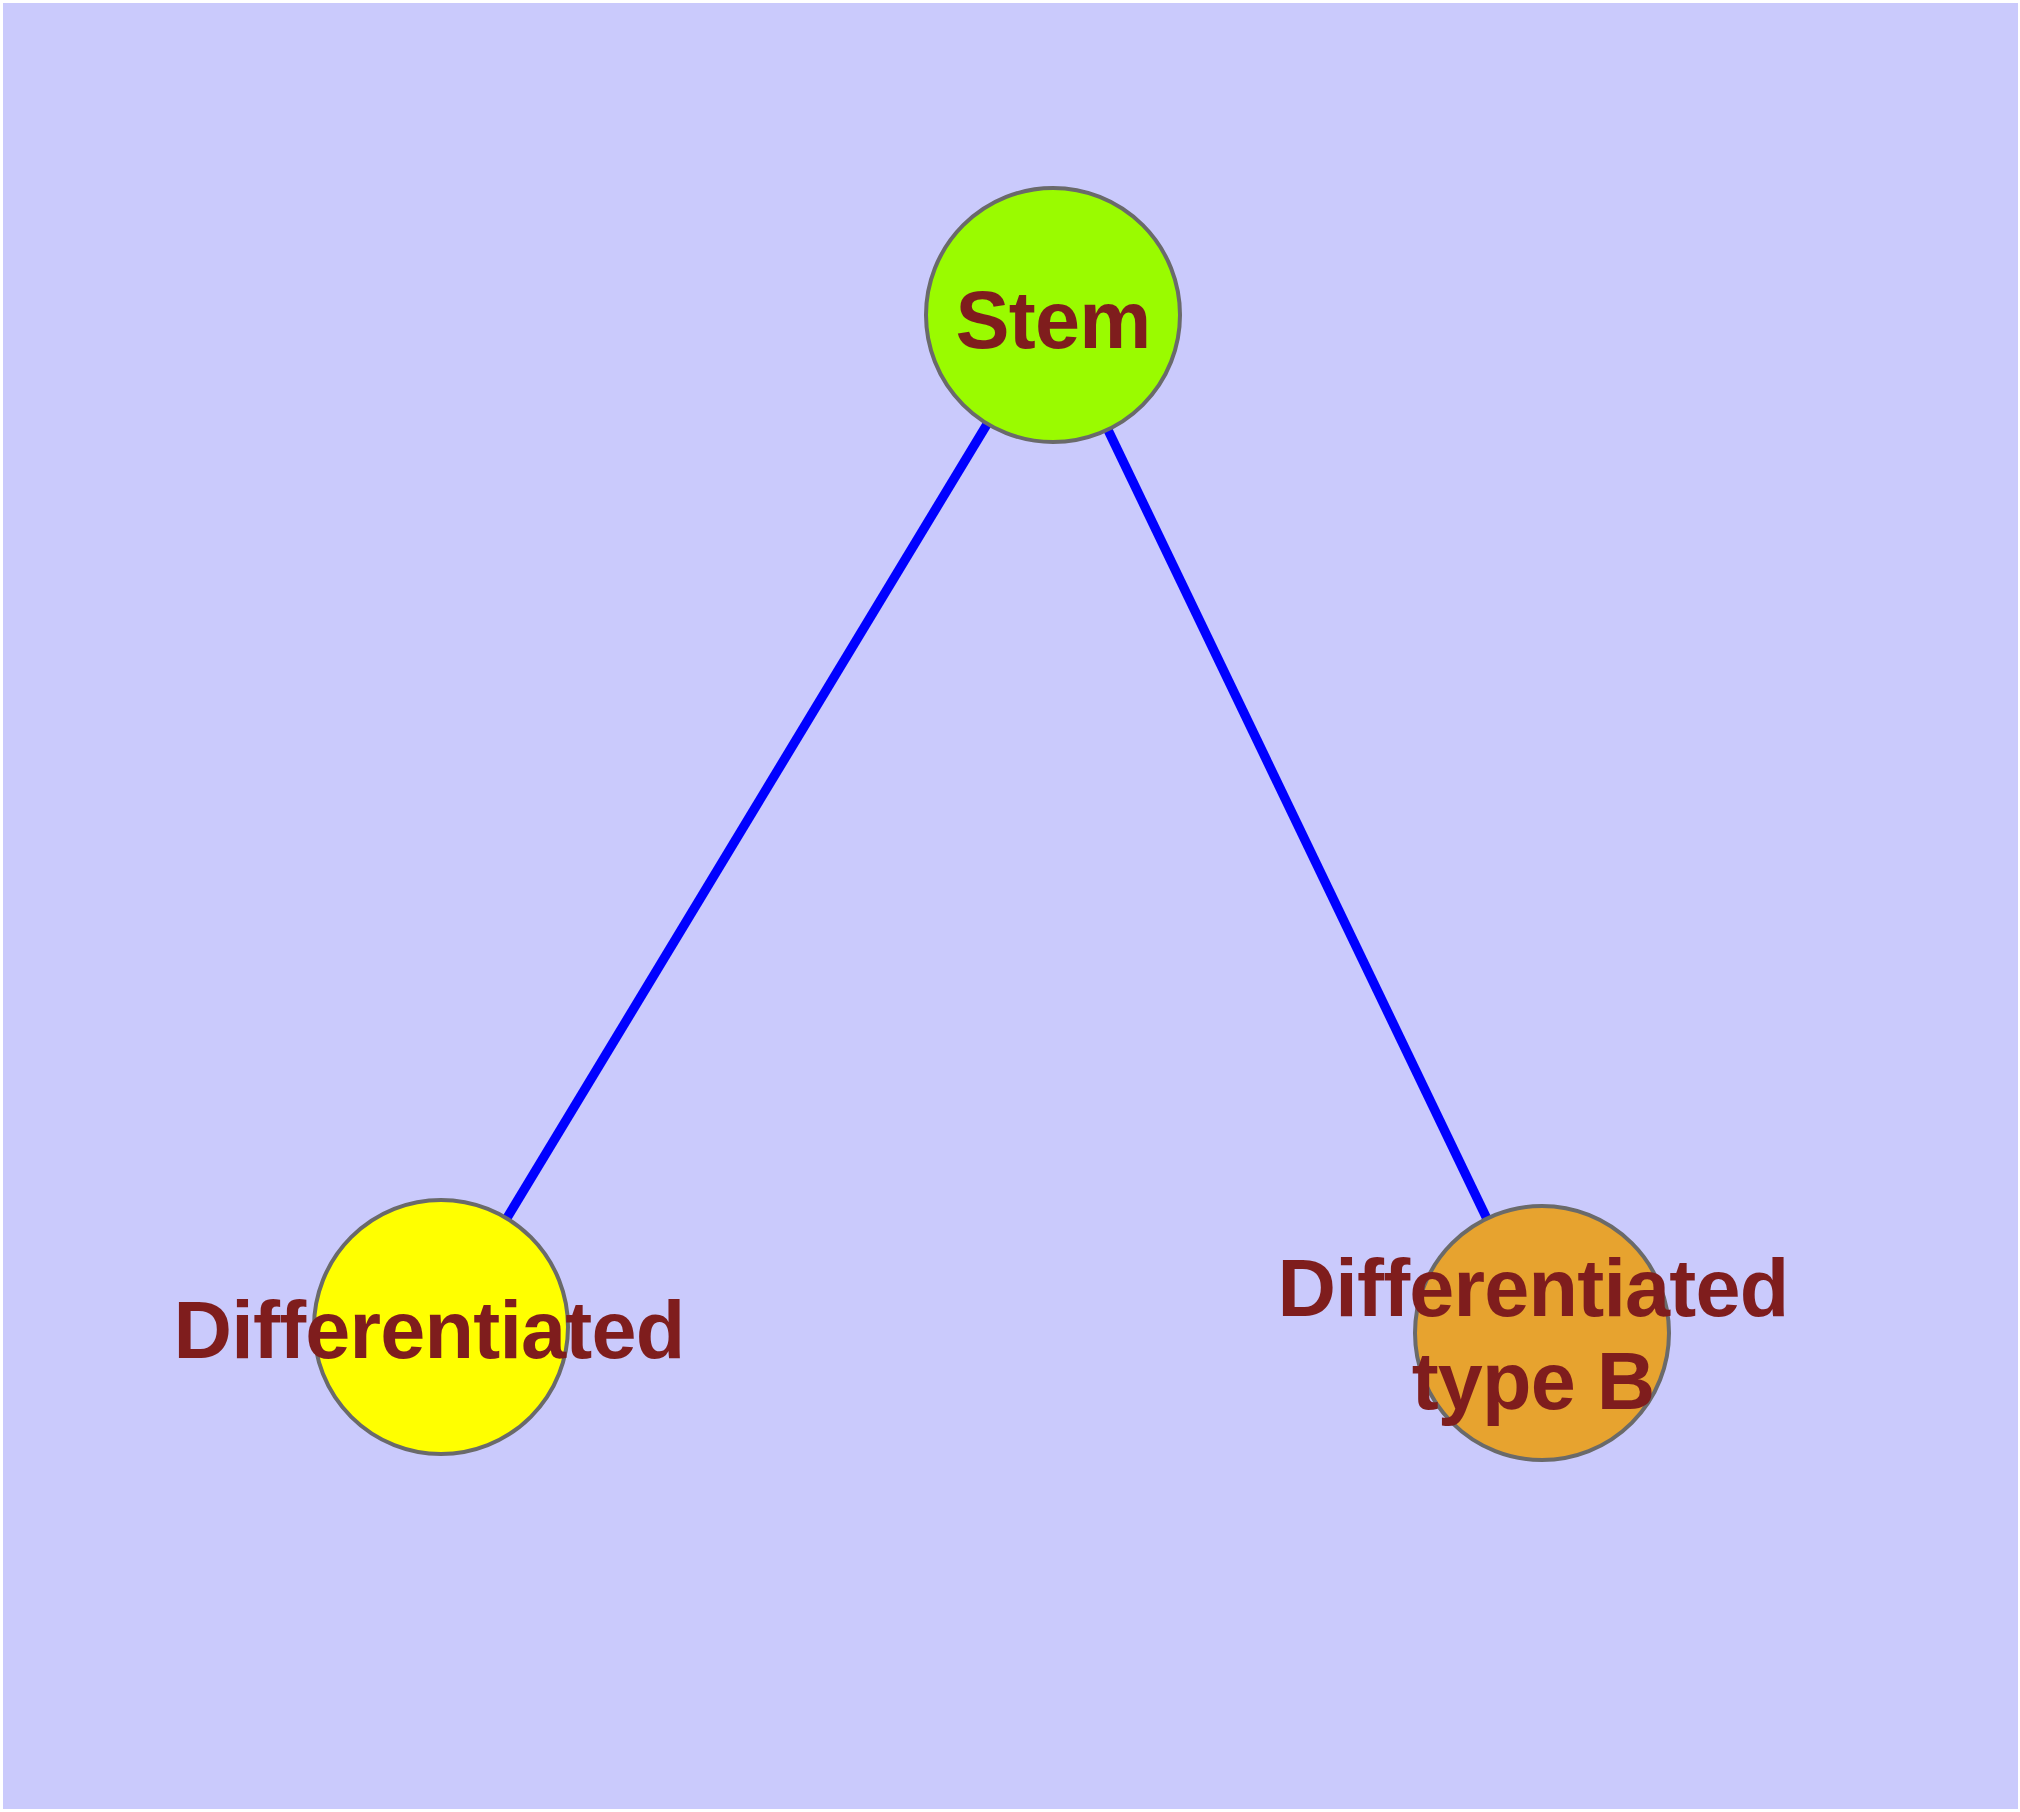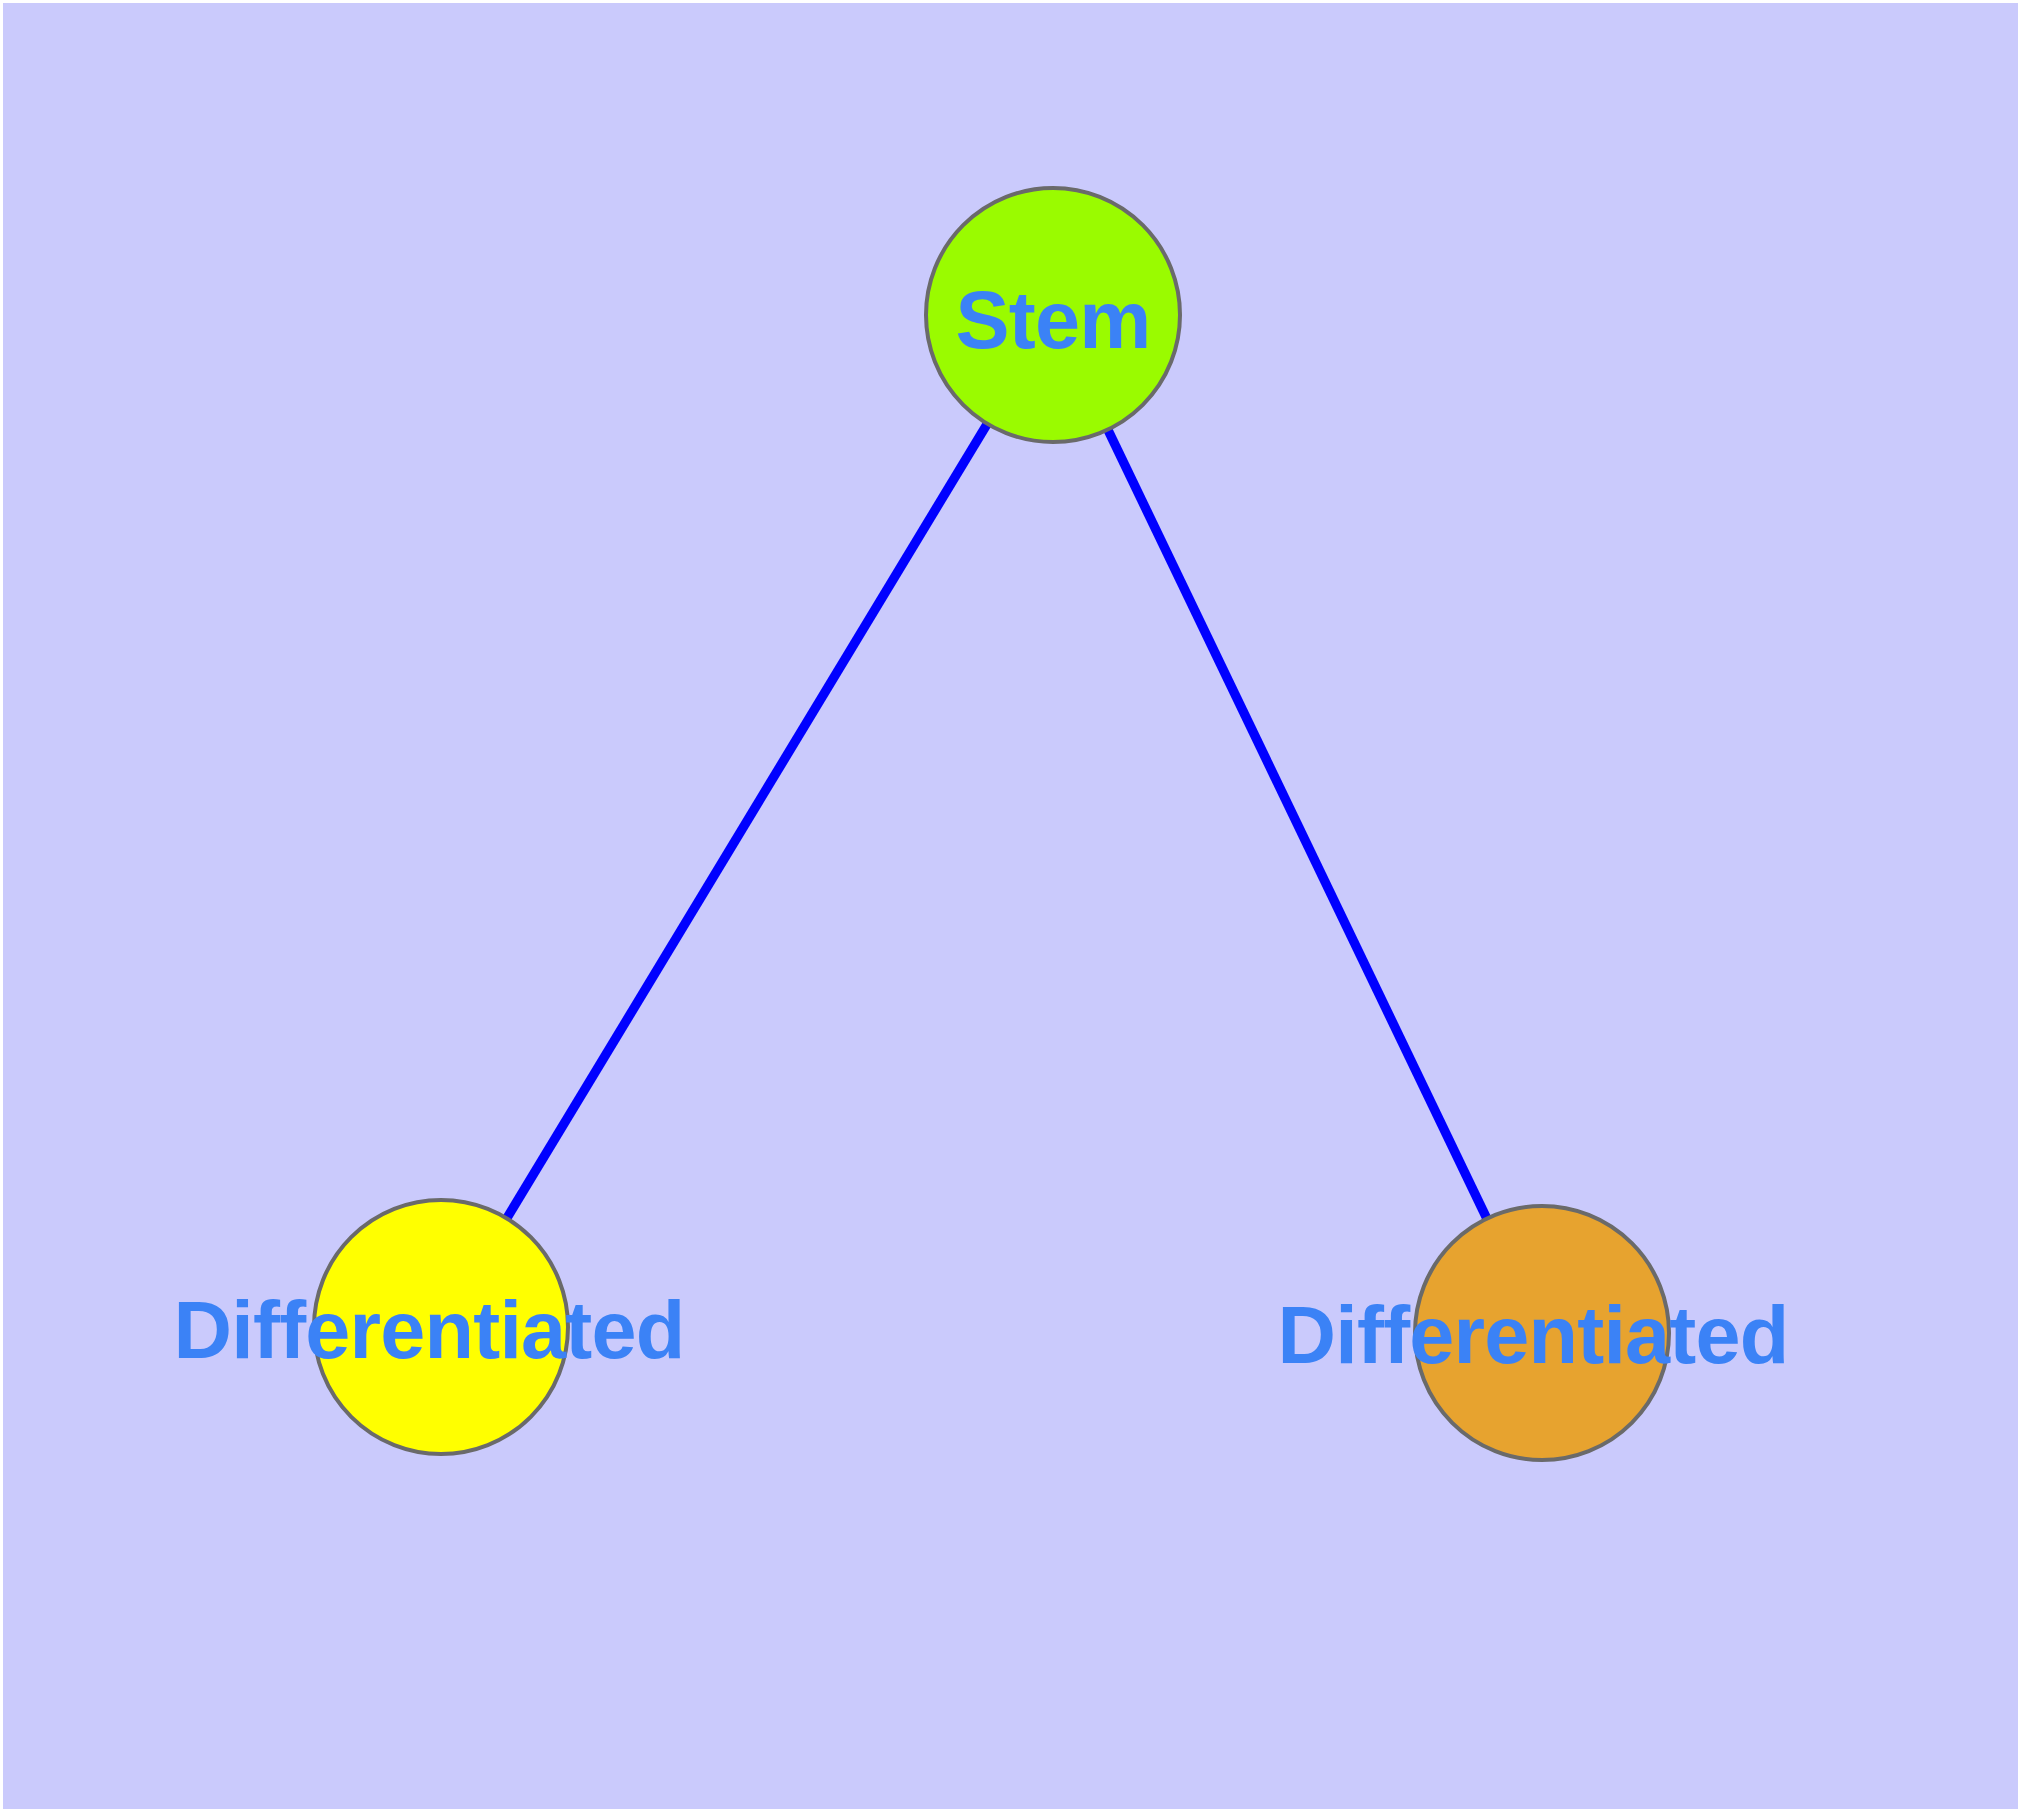--- a/index.html
+++ b/index.html
@@ -37,21 +37,21 @@
     border-radius: 50%;
     border: 4.2px solid #6A6A6A;
     box-sizing: border-box;
   }
   .node-stem   { left: 924px; top: 186px;  background: #9AFB00; }
   .node-type-a { left: 312px;  top: 1198px; background: #FFFF00; }
   .node-type-b { left: 1413px; top: 1204px; background: #E7A32F; }
   .node-label {
     position: absolute;
     transform: translate(-50%, -50%);
-    color: #3b82f6;
+    color: #7f1d1d;
     font-weight: 700;
     font-size: 81px;
     line-height: 93px;
     text-align: center;
     white-space: nowrap;
     letter-spacing: -0.8px;
   }
   .label-stem   { left: 1053px; top: 320px; }
   .label-type-a { left: 429px;  top: 1330px; }
   .label-type-b { left: 1533px; top: 1335px; }
@@ -75,15 +75,16 @@
   <div class="node-label label-stem">
     <span>Stem</span>
   </div>
 
   <div class="node-label label-type-a">
     <span>Differentiated</span>
   </div>
 
   <div class="node-label label-type-b">
     <span>Differentiated</span>
+    <span>type B</span>
   </div>
 </div>
 
 
 </body></html>

